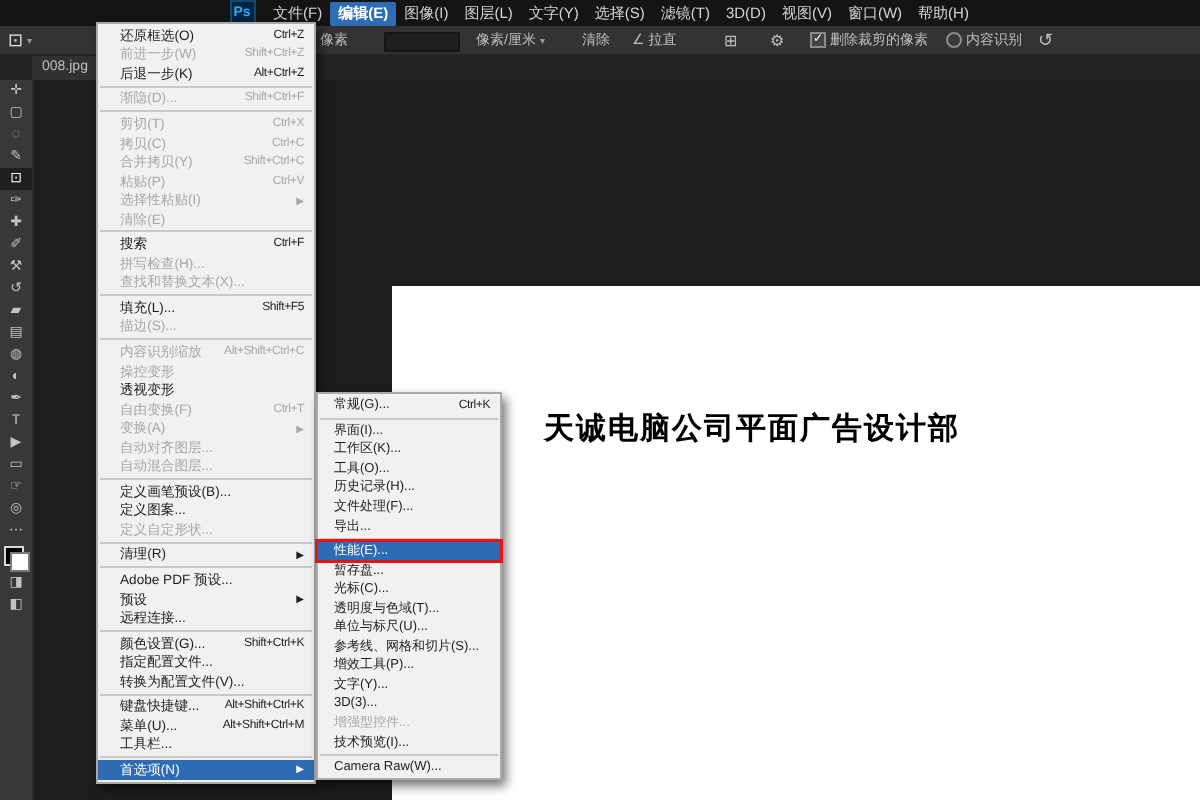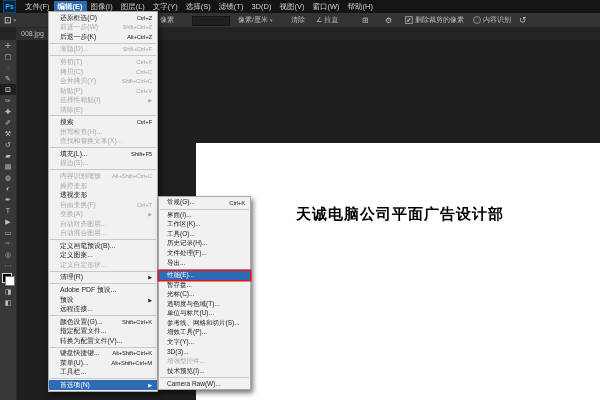--- a/index.html
+++ b/index.html
@@ -1,21 +1,21 @@
 <!DOCTYPE html>
 <html><head>
 <meta charset="utf-8">
 <style>
   html,body{margin:0;padding:0;}
   #screen{position:relative;width:600px;height:400px;background:#1e1e1e;overflow:hidden;
           font-family:"Liberation Sans",sans-serif;-webkit-font-smoothing:antialiased;}
 
   
   #menubar{position:absolute;left:0;top:0;width:600px;height:13px;background:#141414;
-           display:flex;align-items:center;font-size:7.5px;color:#d4d4d4;z-index:30;}
+           display:flex;align-items:center;font-size:7.5px;color:#d4d4d4;z-index:30;justify-content:center;}
   #ps-logo{width:11px;height:11px;margin:0 5px 0 3px;background:#00253d;border:1px solid #0d4a73;
            color:#31a8ff;font-size:7px;font-weight:bold;display:flex;align-items:center;justify-content:center;}
   .mb-item{padding:1px 4px;white-space:nowrap;border-radius:1px;}
   .mb-item.active{background:#2e6db4;color:#fff;font-weight:bold;}
 
   
   #optionsbar{position:absolute;left:0;top:13px;width:600px;height:14px;background:#333;
               border-bottom:1px solid #262626;font-size:7px;color:#bdbdbd;z-index:5;}
   .ob{position:absolute;top:0;height:14px;display:flex;align-items:center;white-space:nowrap;}
   .ob-toolicon{left:4px;gap:2px;font-size:9px;color:#e0e0e0;}
@@ -44,21 +44,21 @@
            border-right:1px solid #2a2a2a;display:flex;flex-direction:column;align-items:center;z-index:6;}
   .tool{width:16px;height:11px;display:flex;align-items:center;justify-content:center;
         font-size:7px;color:#c2c2c2;line-height:1;}
   .tool.active{background:#1f1f1f;color:#ffffff;}
   #swatches{position:relative;width:13px;height:13px;margin-top:2px;}
   #fg-swatch{position:absolute;left:0;top:0;width:8px;height:8px;background:#000;border:1px solid #d9d9d9;}
   #bg-swatch{position:absolute;right:0;bottom:0;width:8px;height:8px;background:#fff;border:1px solid #777;}
 
   
   #canvas{position:absolute;left:196px;top:143px;width:404px;height:257px;background:#ffffff;z-index:1;}
-  #canvas-heading{position:absolute;left:100px;top:62px;font-size:15px;font-weight:bold;
+  #canvas-heading{position:absolute;left:76px;top:62px;font-size:15px;font-weight:bold;
                   letter-spacing:1px;color:#000;white-space:nowrap;}
 
   
   .menu-panel{position:absolute;background:#f1f1f1;border:1px solid #a9a9a9;
               box-shadow:2px 3px 5px rgba(0,0,0,.55);display:flex;flex-direction:column;
               padding:1px 0;box-sizing:border-box;z-index:40;}
   #edit-menu{left:48px;top:11px;width:110px;}
   #pref-submenu{left:158px;top:196px;width:93px;z-index:45;}
   .menu-row{height:9.55px;flex:0 0 9.55px;display:flex;align-items:center;justify-content:space-between;
             padding:0 5px 0 11px;font-size:6.8px;color:#1d1d1d;white-space:nowrap;overflow:hidden;}

